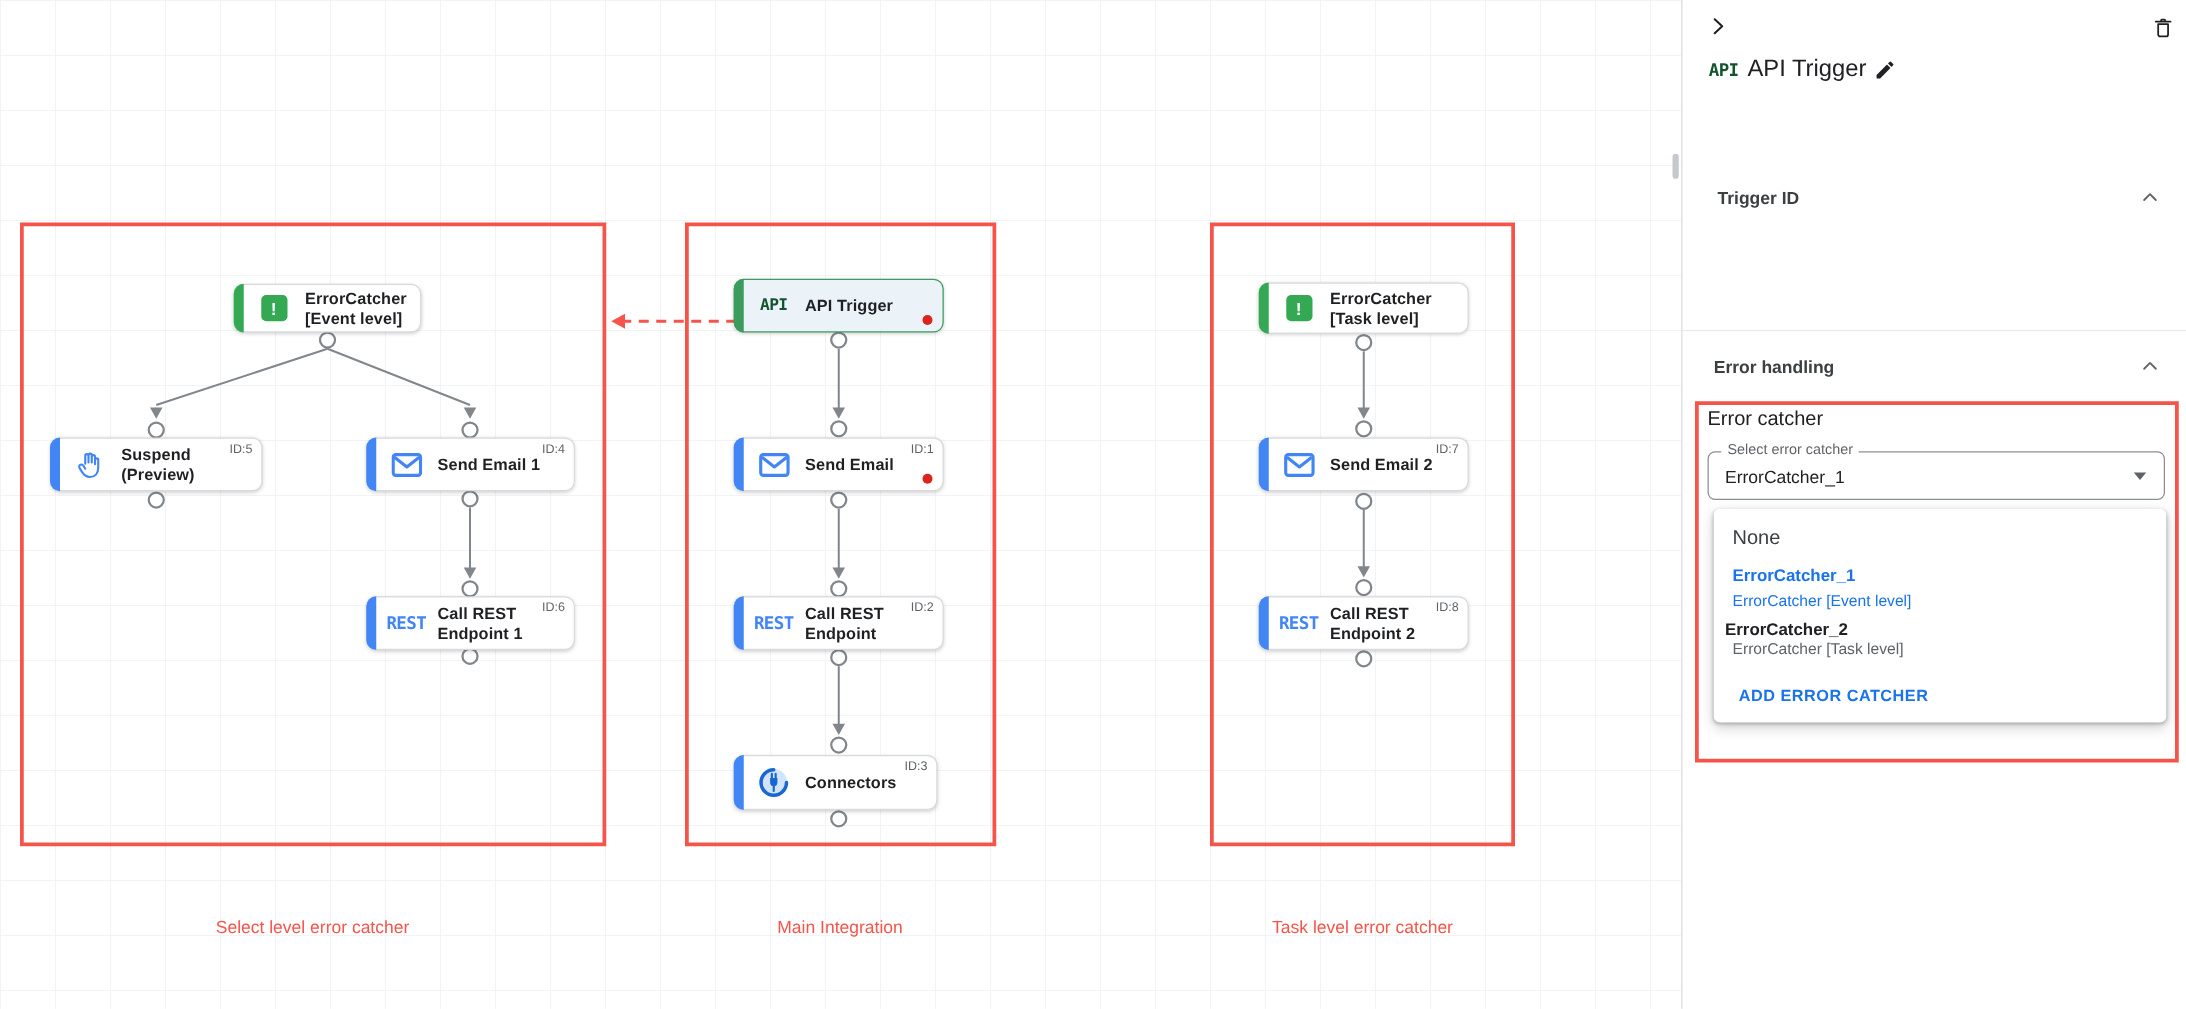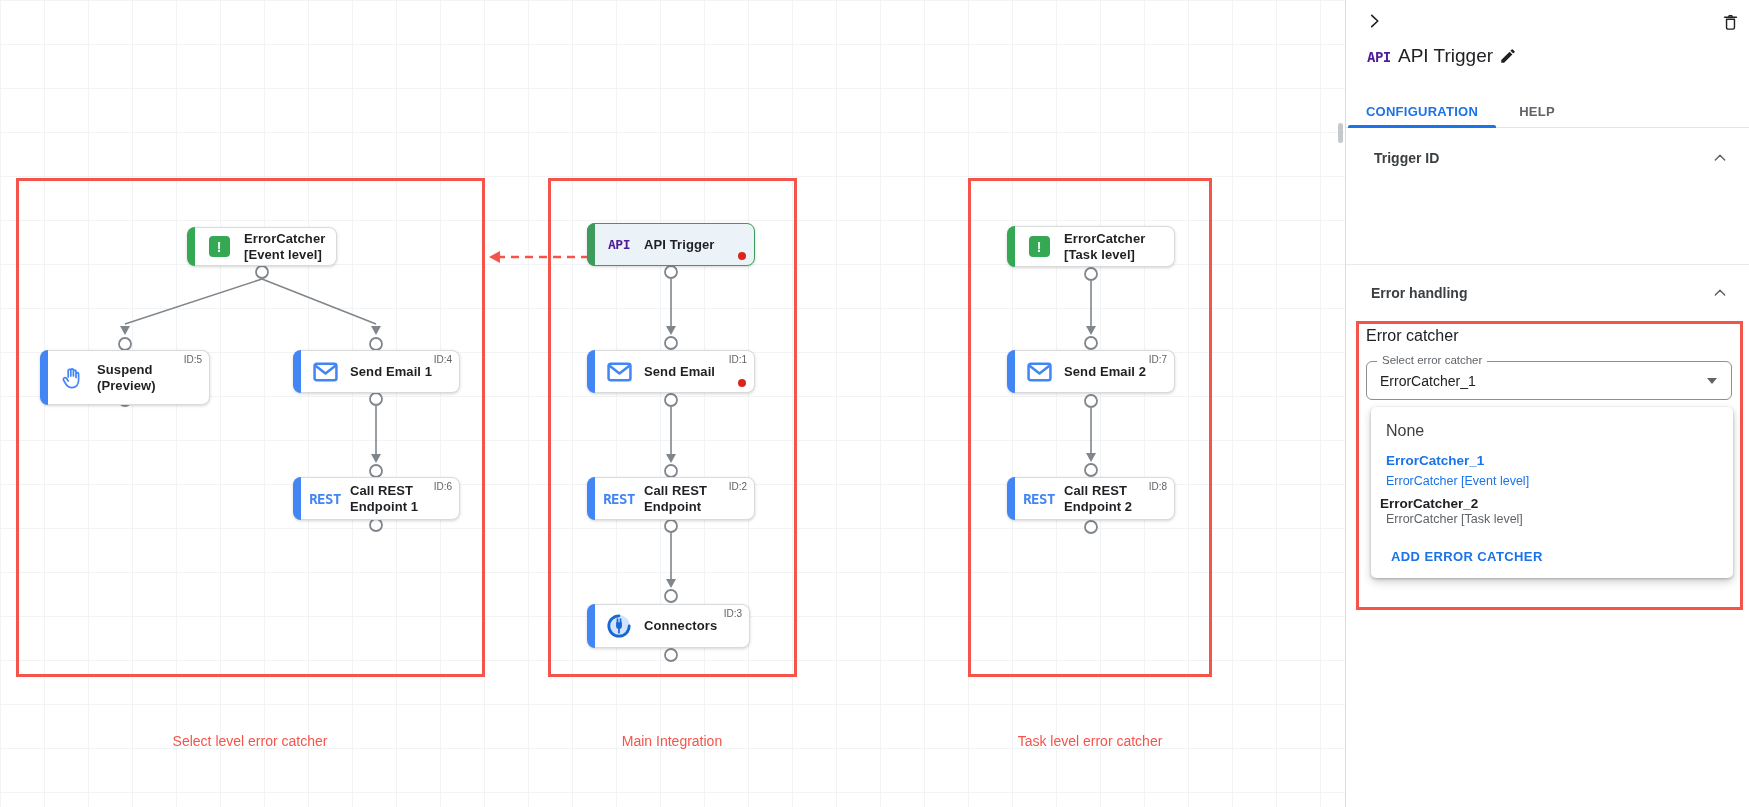--- a/index.html
+++ b/index.html
@@ -30,21 +30,21 @@
   .node.kind-catcher .bar{background:#34a853;}
   .node.kind-trigger .bar{background:#3d9c5d;}
   .node.kind-trigger{background:#ebf3f8;border:1.5px solid #3d9c5d;}
   .node .nlabel{font-size:13px;font-weight:700;color:#1f2023;line-height:1.18;white-space:pre-line;letter-spacing:.1px;}
   .node .nid{position:absolute;top:3px;right:7px;font-size:10px;color:#5f6368;font-weight:400;}
   .node .ndot{position:absolute;width:8px;height:8px;border-radius:50%;background:#da251c;right:8px;bottom:5px;}
   .nicon{width:26px;height:26px;flex:0 0 auto;display:flex;align-items:center;justify-content:center;}
   .icon-error{width:21px;height:21px;background:#34a853;border-radius:4px;color:#fff;font-weight:700;
     font-size:14px;display:flex;align-items:center;justify-content:center;}
   .badge-txt{font-family:"DejaVu Sans Mono",monospace;font-weight:700;font-size:13px;letter-spacing:-.5px;}
-  .badge-api{color:#4c1d95;}
+  .badge-api{color:#14532d;}
   .badge-rest{color:#4285f4;font-size:14px;}
   
   #panel{
     position:absolute;left:1345px;top:0;width:404px;height:807px;background:#fff;
     border-left:1px solid #dadce0;box-sizing:border-box;
   }
   .p-abs{position:absolute;}
   .icon-btn{cursor:pointer;background:none;border:none;padding:0;}
   #panel .title{font-size:19px;color:#202124;}
   .tabs{position:absolute;left:0;top:95px;width:100%;height:33px;border-bottom:1px solid #e3e4e6;box-sizing:border-box;}
@@ -124,21 +124,21 @@
       <polygon points="489,257 500,251 500,263" fill="#f5544a"></polygon>
     </svg>
     <div class="node kind-catcher" style="left: 187px; top: 227px; width: 150px; height: 39px;">
       <span class="bar"></span>
     <span class="nicon">
         <div class="icon-error">!</div>
       </span>
     <span class="nlabel">ErrorCatcher
 [Event level]</span>
     </div>
-    <div class="node kind-task" style="left: 40px; top: 350px; width: 170px; height: 55px;">
+    <div class="node kind-task" style="left: 40px; top: 350px; width: 170px; height: 43px;">
       <span class="bar"></span>
     <span class="nicon">
         <svg width="24" height="24" viewBox="0 0 24 24">
     <path fill="none" stroke="#4285f4" stroke-width="1.7" stroke-linecap="round" stroke-linejoin="round" d="M8.2 11V4.6a1.3 1.3 0 0 1 2.6 0V10m0-5.8a1.3 1.3 0 0 1 2.6 0V10m0-4.6a1.3 1.3 0 0 1 2.6 0v6m0-3.4a1.3 1.3 0 0 1 2.6 0V14c0 4.8-2.7 7.6-6.6 7.6-3.1 0-4.7-1.4-6.3-3.9l-2-3.2c-.7-1.1-.3-2.2.7-2.7.9-.4 1.9 0 2.5 1l1.3 2.2"></path>
         </svg>
       </span>
     <span class="nlabel">Suspend
 (Preview)</span>
       <span class="nid">ID:5</span>
     </div>
@@ -254,25 +254,20 @@
   </button>
 
   <span class="p-abs badge-txt badge-api" style="left:21px;top:49px;font-size:14px;">API</span>
   <span class="p-abs title" style="left:52px;top:45px;">API Trigger</span>
   <button class="icon-btn p-abs" style="left:153px;top:47px;">
     <svg width="18" height="18" viewBox="0 0 24 24">
       <path fill="#202124" d="M3 17.2V21h3.8L17.8 9.9l-3.7-3.7L3 17.2zM20.7 7a1 1 0 0 0 0-1.4l-2.3-2.3a1 1 0 0 0-1.4 0l-1.8 1.8 3.7 3.7L20.7 7z"></path>
     </svg>
   </button>
 
-  <div class="tabs">
-    <div class="tab active" style="left:2px;width:148px;">CONFIGURATION</div>
-    <div class="tab idle" style="left:150px;width:82px;">HELP</div>
-    <div class="tab-underline"></div>
-  </div>
 
   <span class="p-abs section-h" style="left:28px;top:150px;">Trigger ID</span>
   <button class="icon-btn p-abs" style="left:366px;top:150px;">
     <svg width="16" height="16" viewBox="0 0 24 24">
       <polyline points="5,15 12,8 19,15" fill="none" stroke="#5f6368" stroke-width="2.2" stroke-linecap="round" stroke-linejoin="round"></polyline>
     </svg>
   </button>
 
 
   <div class="divider" style="top:264px;"></div>

